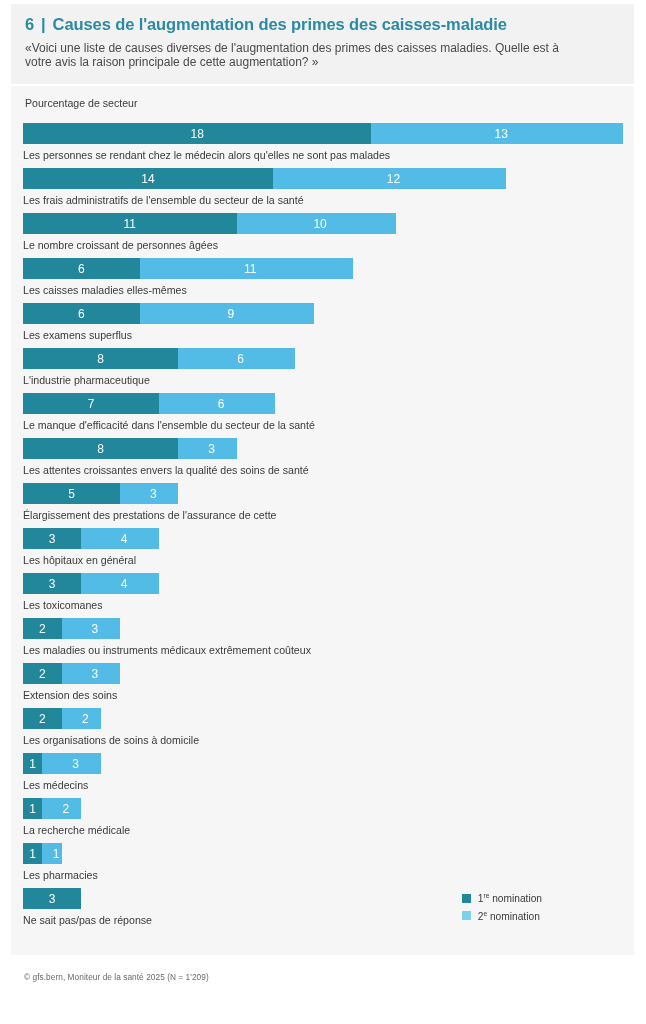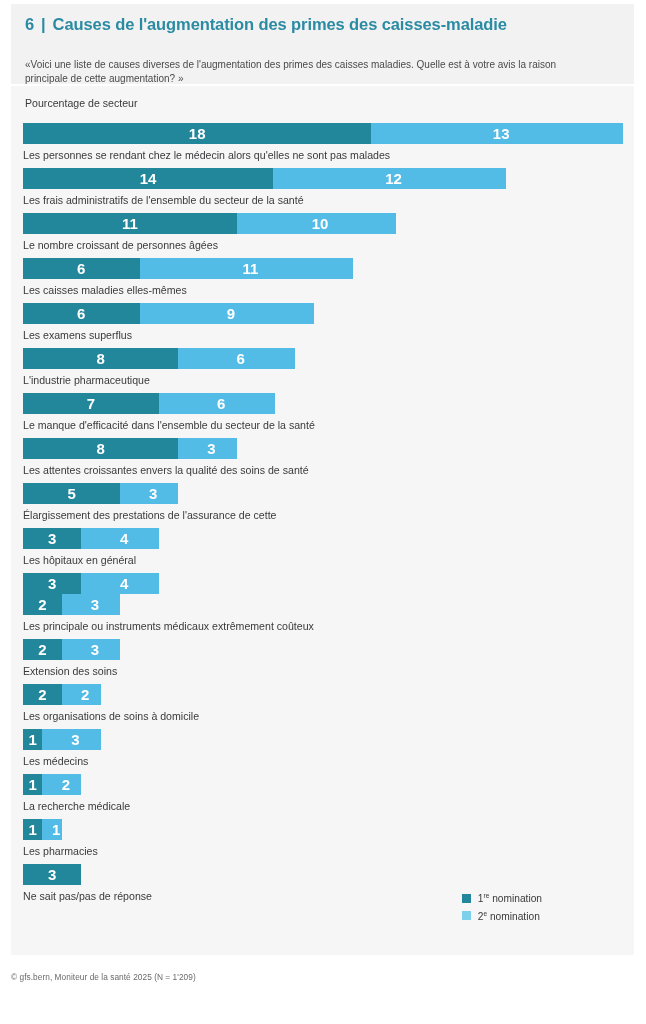--- a/index.html
+++ b/index.html
@@ -40,22 +40,22 @@
     font-weight: bold;
     color: #2a8ba3;
     letter-spacing: -0.1px;
     white-space: nowrap;
   }
   .title-num { margin-right: 7px; }
   .title-sep { margin-right: 7px; font-weight: bold; }
   .title-text { }
 
   .subtitle {
-    margin-top: 24px;
-    font-size: 10px;
+    margin-top: 7px;
+    font-size: 12px;
     line-height: 14px;
     color: #4a4a4c;
     max-width: 560px;
   }
 
   
   .panel {
     position: absolute;
     left: 11px;
     top: 86px;
@@ -88,22 +88,22 @@
     display: flex;
     height: 21px;
     align-items: stretch;
   }
 
   .seg {
     display: flex;
     align-items: center;
     justify-content: center;
     color: #ffffff;
-    font-size: 15px;
-    font-weight: bold;
+    font-size: 12px;
+    font-weight: normal;
     overflow: hidden;
     box-sizing: border-box;
   }
   .seg-1 { background: #23879b; }
   .seg-2 { background: #53bce6; padding-left: 8px; }
 
   .cat-label {
     font-size: 10.6px;
     line-height: 13px;
     color: #3a3a3c;
@@ -131,21 +131,21 @@
     margin-right: 7px;
     flex: 0 0 auto;
   }
   .legend-swatch.s1 { background: #23879b; }
   .legend-swatch.s2 { background: #7cd0ea; }
   .legend-label sup { font-size: 6.6px; vertical-align: super; }
 
   
   .footer {
     position: absolute;
-    left: 11px;
+    left: 24px;
     top: 972px;
     font-size: 8.3px;
     color: #6b6b6d;
     letter-spacing: 0.05px;
   }
 </style>
 </head>
 <body>
 
 <div class="page">
@@ -231,27 +231,28 @@
             <div class="seg seg-1" style="width: 58.26px; background: rgb(35, 135, 155);">3</div>
             <div class="seg seg-2" style="width: 77.68px; background: rgb(83, 188, 230);">4</div>
           </div>
           <div class="cat-label">Les hôpitaux en général</div>
         </div>
         <div class="bar-group">
           <div class="bar-row">
             <div class="seg seg-1" style="width: 58.26px; background: rgb(35, 135, 155);">3</div>
             <div class="seg seg-2" style="width: 77.68px; background: rgb(83, 188, 230);">4</div>
           </div>
+          <div class="cat-label">Les toxicomanes</div>
         </div>
         <div class="bar-group">
           <div class="bar-row">
             <div class="seg seg-1" style="width: 38.84px; background: rgb(35, 135, 155);">2</div>
             <div class="seg seg-2" style="width: 58.26px; background: rgb(83, 188, 230);">3</div>
           </div>
-          <div class="cat-label">Les principale ou instruments médicaux extrêmement coûteux</div>
+          <div class="cat-label">Les maladies ou instruments médicaux extrêmement coûteux</div>
         </div>
         <div class="bar-group">
           <div class="bar-row">
             <div class="seg seg-1" style="width: 38.84px; background: rgb(35, 135, 155);">2</div>
             <div class="seg seg-2" style="width: 58.26px; background: rgb(83, 188, 230);">3</div>
           </div>
           <div class="cat-label">Extension des soins</div>
         </div>
         <div class="bar-group">
           <div class="bar-row">

